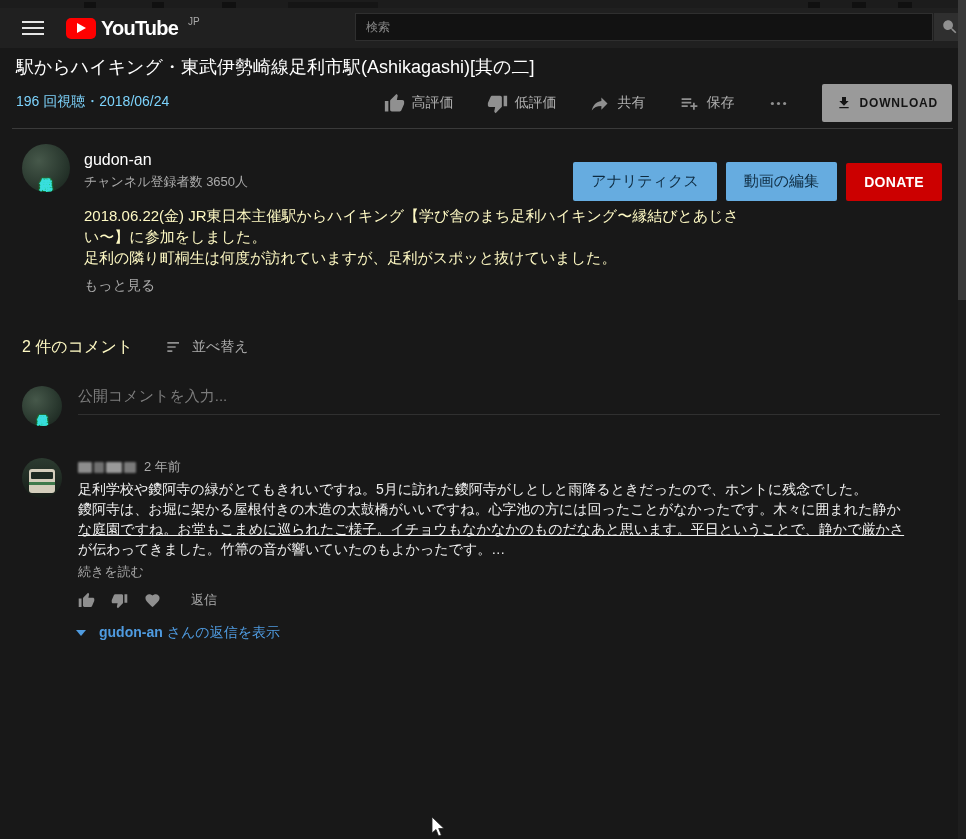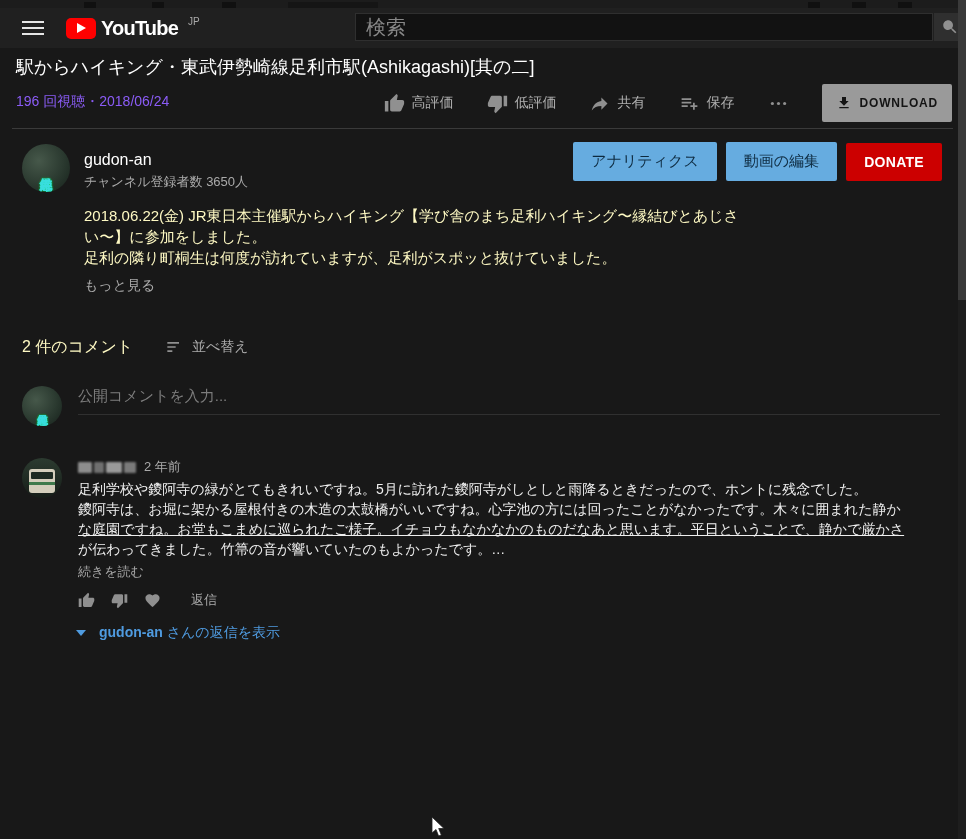--- a/index.html
+++ b/index.html
@@ -16,42 +16,42 @@
   
   .masthead{top:8px;left:0;width:966px;height:40px;background:#202020;}
   .hamburger{left:22px;top:13px;width:22px;height:14px;cursor:pointer;}
   .hamburger i{display:block;height:2px;background:#e6e6e6;margin-bottom:4px;}
   .logo{left:66px;top:8px;height:24px;display:flex;align-items:center;cursor:pointer;}
   .logo-play{width:30px;height:21px;background:#ff0000;border-radius:5px;position:relative;margin-right:5px;}
   .logo-play:after{content:"";position:absolute;left:11px;top:5.5px;border-left:9px solid #fff;border-top:5px solid transparent;border-bottom:5px solid transparent;}
   .logo-text{color:#fff;font-size:20px;font-weight:bold;letter-spacing:-0.8px;}
   .logo-jp{color:#aaa;font-size:10px;margin-left:10px;transform:translateY(-7px);display:inline-block;}
   .search-box{left:355px;top:5px;width:578px;height:28px;background:#121212;border:1px solid #2f2f2f;box-sizing:border-box;}
-  .search-box input{width:100%;height:100%;background:transparent;border:none;outline:none;color:#0ea5e9;font-size:20px;padding:0 10px;font-family:inherit;}
+  .search-box input{width:100%;height:100%;background:transparent;border:none;outline:none;color:#0ea5e9;font-size:12px;padding:0 10px;font-family:inherit;}
   .search-box input::placeholder{color:#888;}
   .search-btn{left:934px;top:5px;width:32px;height:28px;background:#2f2f2f;display:flex;align-items:center;justify-content:center;color:#909090;cursor:pointer;}
   
   .video-title{left:16px;top:55px;color:#fff;font-size:18px;white-space:nowrap;}
-  .video-meta{left:16px;top:93px;color:#8b5cf6;font-size:14px;white-space:nowrap;}
+  .video-meta{left:16px;top:93px;color:#7dd3fc;font-size:14px;white-space:nowrap;}
   .actions-row{top:84px;right:14px;height:38px;display:flex;align-items:center;gap:33px;}
   .action-item{display:flex;align-items:center;gap:7px;color:#b0b0b0;font-size:14px;cursor:pointer;white-space:nowrap;}
   .action-item svg{color:#909090;}
   .download-btn{display:flex;align-items:center;gap:8px;background:#9a9a9a;color:#141414;
     font-size:12px;font-weight:bold;letter-spacing:.8px;padding:0 14px;height:38px;border-radius:2px;cursor:pointer;}
   .divider{left:12px;top:128px;width:941px;height:1px;background:#3a3a3a;}
   
   .avatar{border-radius:50%;overflow:hidden;position:absolute;cursor:pointer;}
   .avatar-owner{background:radial-gradient(circle at 35% 35%, #46584a 0%, #2b3a30 55%, #15201a 100%);
     display:flex;align-items:center;justify-content:center;}
   .avatar-owner span{writing-mode:vertical-rl;color:#39dede;font-weight:bold;text-shadow:0 0 2px #0c4;line-height:1;}
   .ch-avatar{left:22px;top:144px;width:48px;height:48px;}
   .ch-avatar span{font-size:13px;}
   .channel-name{left:84px;top:151px;color:#fff;font-size:16px;font-weight:500;cursor:pointer;}
   .channel-subs{left:84px;top:173px;color:#aaa;font-size:13px;}
-  .owner-buttons{top:142px;right:24px;display:flex;gap:9px;align-items:center;}
+  .owner-buttons{top:162px;right:24px;display:flex;gap:9px;align-items:center;}
   .btn-blue{background:#66ace0;color:#0d2a3f;font-size:15px;padding:10px 18px;border-radius:2px;cursor:pointer;white-space:nowrap;}
   .btn-donate{background:#cc0000;color:#fff;font-size:14px;font-weight:bold;padding:11px 18px;border-radius:2px;cursor:pointer;letter-spacing:.3px;}
   
   .desc-line{left:84px;color:#fef9c3;font-size:15px;white-space:nowrap;}
   .desc-more{left:84px;top:277px;color:#aaa;font-size:14px;cursor:pointer;}
   
   .comments-count{left:22px;top:337px;color:#fef9c3;font-size:16px;font-weight:500;white-space:nowrap;}
   .sort-wrap{left:164px;top:337px;display:flex;align-items:center;gap:8px;color:#aaa;font-size:14px;cursor:pointer;}
   .sort-wrap svg{color:#909090;}
   .input-avatar{left:22px;top:386px;width:40px;height:40px;}

